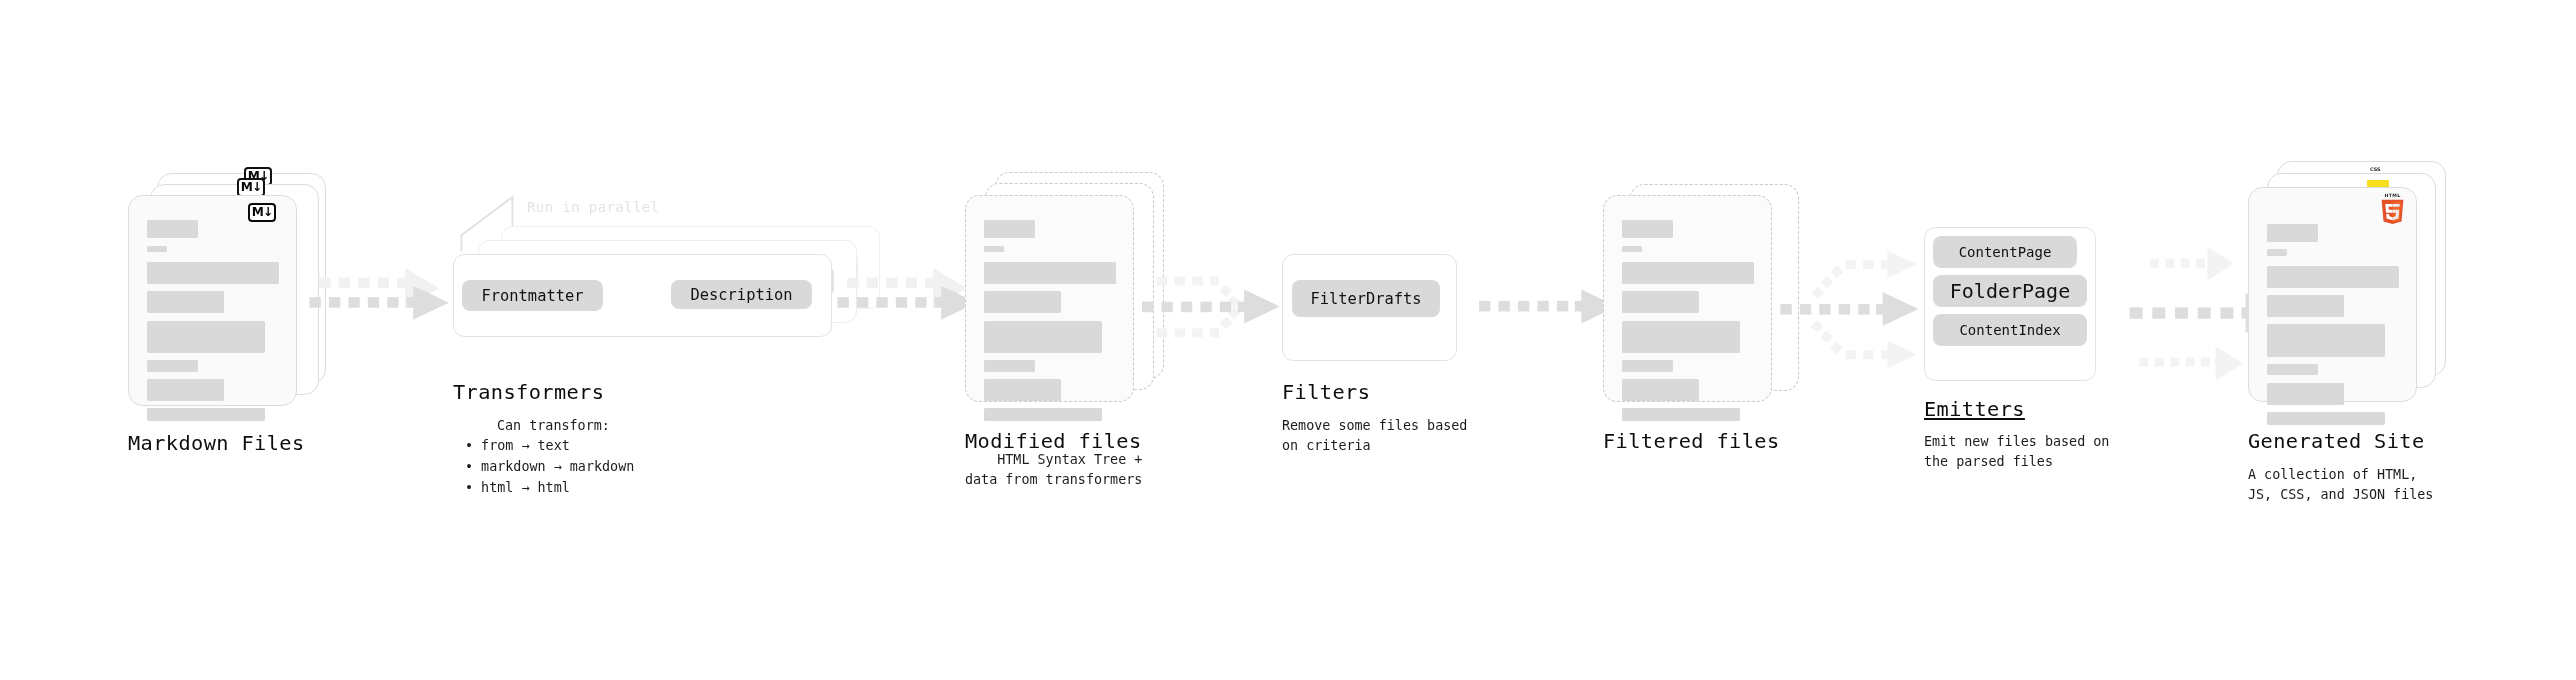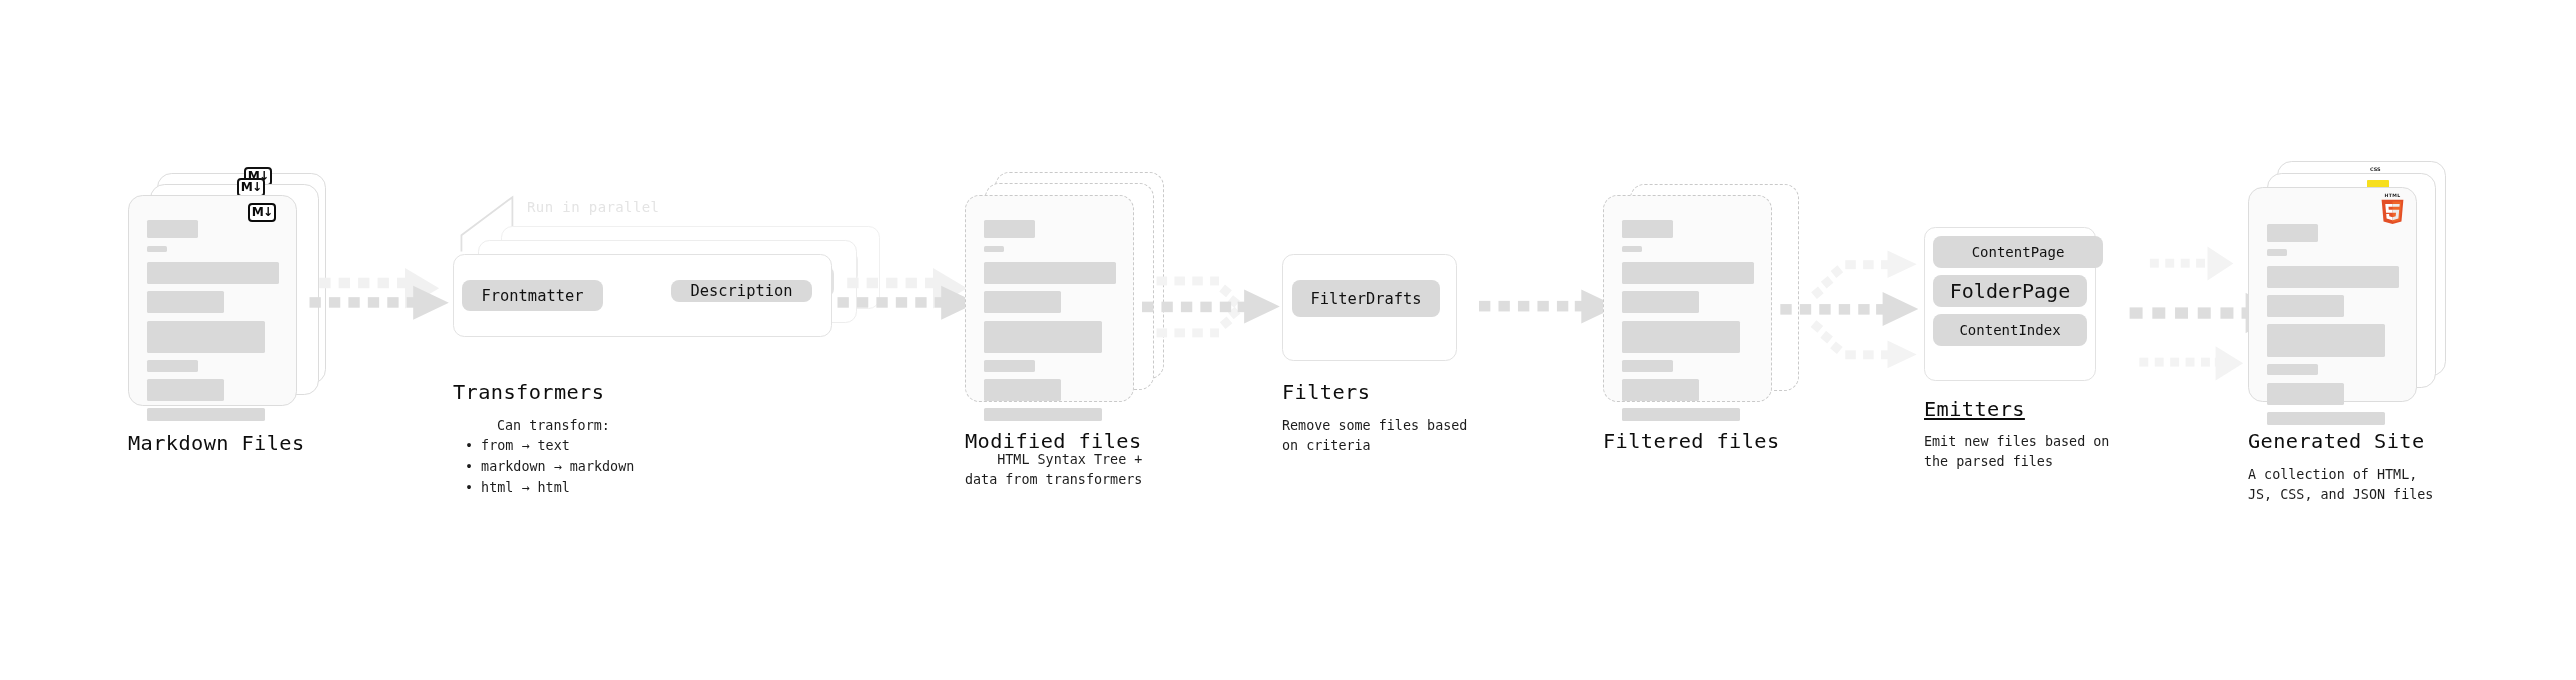--- a/index.html
+++ b/index.html
@@ -146,21 +146,21 @@
           <polygon points="52,21 62,26 52,31" fill="#ececec" stroke="none"></polygon>
       </g>
       <g stroke="#dedede" stroke-width="2.2" fill="none">
         <path d="M-8,44 H52"></path>
           <polygon points="52,39 64,44 52,49" fill="#dedede" stroke="none"></polygon>
       </g>
     </svg>
 
     <div class="pbox" style="left:453px;top:254px;width:379px;height:83px;"></div>
     <div class="chip" style="left:462px;top:280px;width:141px;height:31px;">Frontmatter</div>
-    <div class="chip" style="left:671px;top:280px;width:141px;height:22px;">Description</div>
+    <div class="chip" style="left:671px;top:280px;width:141px;height:29px;">Description</div>
 
     <div class="title" style="left:453px;top:380px;">Transformers</div>
     <div class="sub" style="left:453px;top:416px;margin-left:44px;">Can transform:</div>
     <div class="sub" style="left:465px;top:436px;">• from → text</div>
     <div class="sub" style="left:465px;top:457px;">• markdown → markdown</div>
     <div class="sub" style="left:465px;top:478px;">• html → html</div>
   </div>
 
   <svg style="left:837px;top:268px;" width="163" height="81" viewBox="0 0 200 100">
     <g fill="#f1f1f1">
@@ -288,21 +288,21 @@
       <rect x="48" y="74" width="14" height="13"></rect>
         <rect x="72" y="74" width="14" height="13"></rect>
       <rect x="96" y="74" width="14" height="13"></rect>
         <rect x="118" y="74" width="12" height="13"></rect>
       <polygon points="126,59 170,80 126,101"></polygon>
     </g>
   </svg>
 
   <div>
     <div class="pbox" style="left:1924px;top:227px;width:172px;height:154px;"></div>
-    <div class="chip" style="left:1933px;top:236px;width:170px;height:32px;font-size:14px;">ContentPage</div>
+    <div class="chip" style="left:1933px;top:236px;width:144px;height:32px;font-size:14px;">ContentPage</div>
     <div class="chip" style="left:1933px;top:275px;width:154px;height:32px;font-size:20px;">FolderPage</div>
     <div class="chip" style="left:1933px;top:314px;width:154px;height:32px;font-size:14px;">ContentIndex</div>
     <div class="title" style="left:1924px;top:397px;text-decoration:underline;">Emitters</div>
     <div class="sub" style="left:1924px;top:432px;">Emit new files based on
 the parsed files</div>
   </div>
 
   <svg style="left:2113px;top:236px;" width="163" height="146" viewBox="0 0 200 180">
     <g fill="#f3f3f3">
       <rect x="45" y="28" width="11" height="11"></rect>

